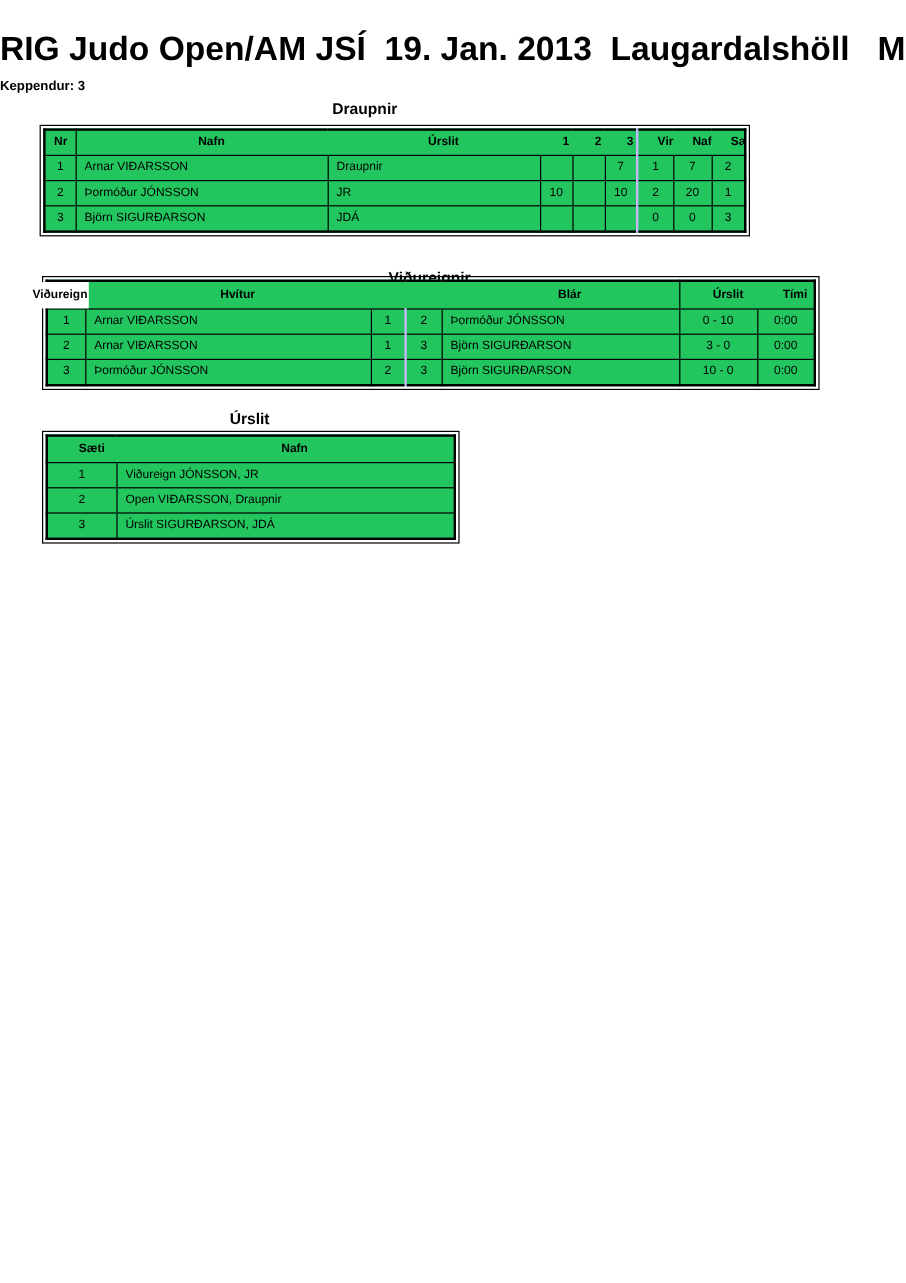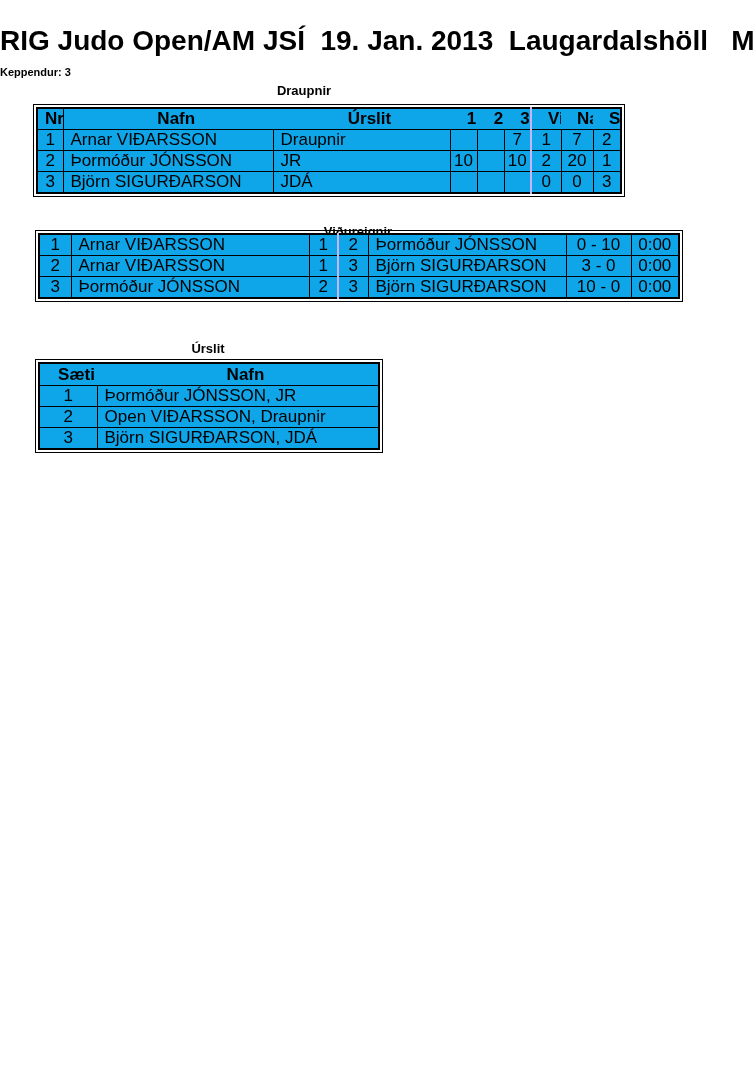--- a/index.html
+++ b/index.html
@@ -21,21 +21,21 @@
   .section-heading {
     position:absolute; text-align:center;
     font-weight:bold; font-size:13px;
   }
   #h-keppendur   { top:83px;  left:36px; width:536px; }
   #h-vidureignir { top:224px; left:38px; width:640px; }
   #h-urslit      { top:341px; left:38px; width:340px; }
 
   table {
     position:absolute; border-collapse:collapse; table-layout:fixed;
-    background:#0ea5e9; font-size:17px;
+    background:#22c55e; font-size:10px;
     border:2px solid #000;
     outline:1px solid #000; outline-offset:2px;
   }
   #t-keppendur   { top:107px; left:36px; width:584px; }
   #t-vidureignir { top:233px; left:38px; width:640px; }
   #t-urslit      { top:362px; left:38px; width:340px; }
 
   th, td {
     padding:0; height:20px; line-height:20px;
     overflow:hidden; white-space:nowrap;
@@ -129,20 +129,31 @@
   <colgroup>
     <col style="width:32px">
       <col style="width:238px">
       <col style="width:29px">
     <col style="width:30px">
       <col style="width:198px">
       <col style="width:65px">
       <col style="width:48px">
   </colgroup>
   <tbody>
+      <tr>
+    <th class="overflow-left">
+          <span>Viðureign</span>
+        </th>
+    <th class="c">Hvítur</th>
+    <th class="c"></th>
+    <th class="c"></th>
+    <th class="c">Blár</th>
+    <th class="c bl">Úrslit</th>
+    <th class="c">Tími</th>
+  </tr>
   <tr class="data">
     <td class="c">1</td>
     <td class="l bl">Arnar VIÐARSSON</td>
     <td class="c bl">1</td>
     <td class="c bl2">2</td>
     <td class="l bl">Þormóður JÓNSSON</td>
     <td class="c bl">0 - 10</td>
     <td class="c bl">0:00</td>
   </tr>
   <tr class="data">
@@ -173,24 +184,24 @@
     <col style="width:58px">
       <col style="width:282px">
   </colgroup>
   <tbody>
       <tr>
     <th class="c">Sæti</th>
     <th class="c">Nafn</th>
   </tr>
   <tr class="data">
     <td class="c">1</td>
-    <td class="l bl">Þormóður JÓNSSON, JR</td>
+    <td class="l bl">Viðureign JÓNSSON, JR</td>
   </tr>
   <tr class="data">
     <td class="c">2</td>
     <td class="l bl">Open VIÐARSSON, Draupnir</td>
   </tr>
   <tr class="data">
     <td class="c">3</td>
-    <td class="l bl">Björn SIGURÐARSON, JDÁ</td>
+    <td class="l bl">Úrslit SIGURÐARSON, JDÁ</td>
   </tr>
 </tbody>
   </table>
 
 </body></html>

